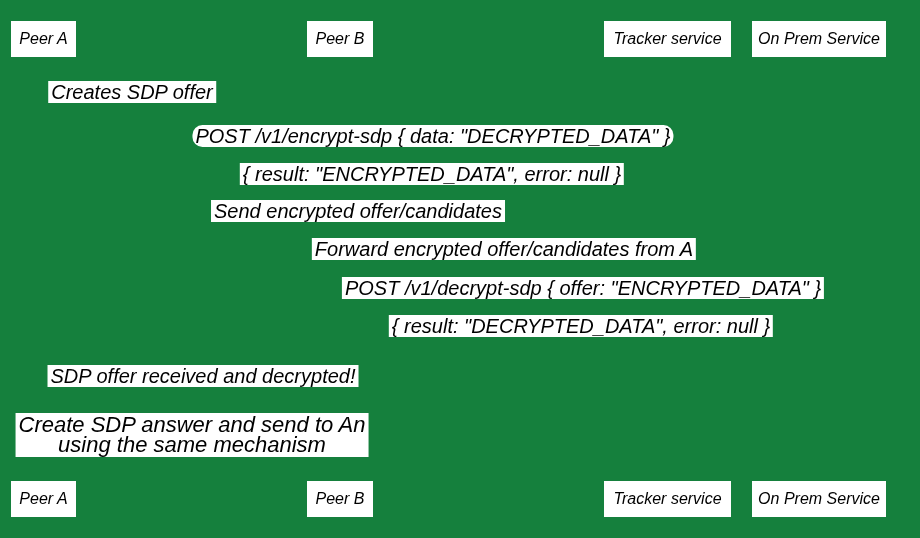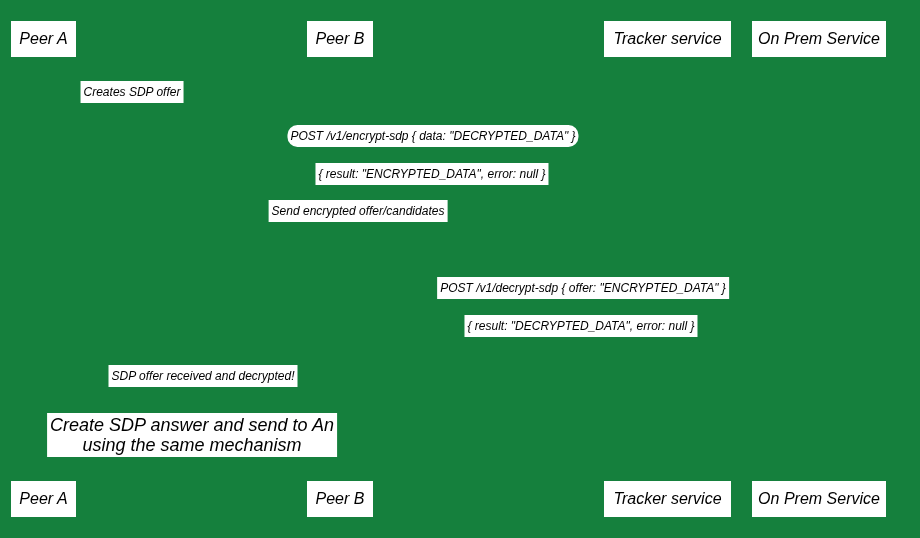--- a/index.html
+++ b/index.html
@@ -30,32 +30,32 @@
     align-items: center;
     justify-content: center;
     white-space: nowrap;
     box-sizing: border-box;
   }
   .msg {
     position: absolute;
     transform: translateX(-50%);
     background: #ffffff;
     color: #000000;
-    font-size: 12px;
+    font-size: 20px;
     line-height: 22px;
     height: 22px;
     padding: 0 3px;
     white-space: nowrap;
   }
   .note {
     position: absolute;
     transform: translateX(-50%);
     background: #ffffff;
     color: #000000;
-    font-size: 18px;
+    font-size: 22px;
     line-height: 20px;
     text-align: center;
     padding: 2px 3px;
     white-space: nowrap;
   }
   .note span {
     display: block;
   }
 </style>
 </head>
@@ -65,20 +65,21 @@
 
   <div class="actor" style="left:11px;  top:21px; width:65px;">Peer A</div>
   <div class="actor" style="left:307px; top:21px; width:66px;">Peer B</div>
   <div class="actor" style="left:604px; top:21px; width:127px;">Tracker service</div>
   <div class="actor" style="left:752px; top:21px; width:134px;">On Prem Service</div>
 
   <div class="msg" style="left:132px; top:81px;">Creates SDP offer</div>
   <div class="msg" style="left:433px; top:125px;border-radius:10px;">POST /v1/encrypt-sdp { data: "DECRYPTED_DATA" }</div>
   <div class="msg" style="left:432px; top:163px;">{ result: "ENCRYPTED_DATA", error: null }</div>
   <div class="msg" style="left:358px; top:200px;">Send encrypted offer/candidates</div>
+  <div class="msg" style="left:504px; top:238px;">Forward encrypted offer/candidates from A</div>
   <div class="msg" style="left:583px; top:277px;">POST /v1/decrypt-sdp { offer: "ENCRYPTED_DATA" }</div>
   <div class="msg" style="left:581px; top:315px;">{ result: "DECRYPTED_DATA", error: null }</div>
   <div class="msg" style="left:195px; top:365px;margin-left:8px;">SDP offer received and decrypted!</div>
 
   <div class="note" style="left:192px; top:413px; min-width:244px;">
     <span>Create SDP answer and send to An</span>
     <span>using the same mechanism</span>
   </div>
 
   <div class="actor" style="left:11px;  top:481px; width:65px;">Peer A</div>

